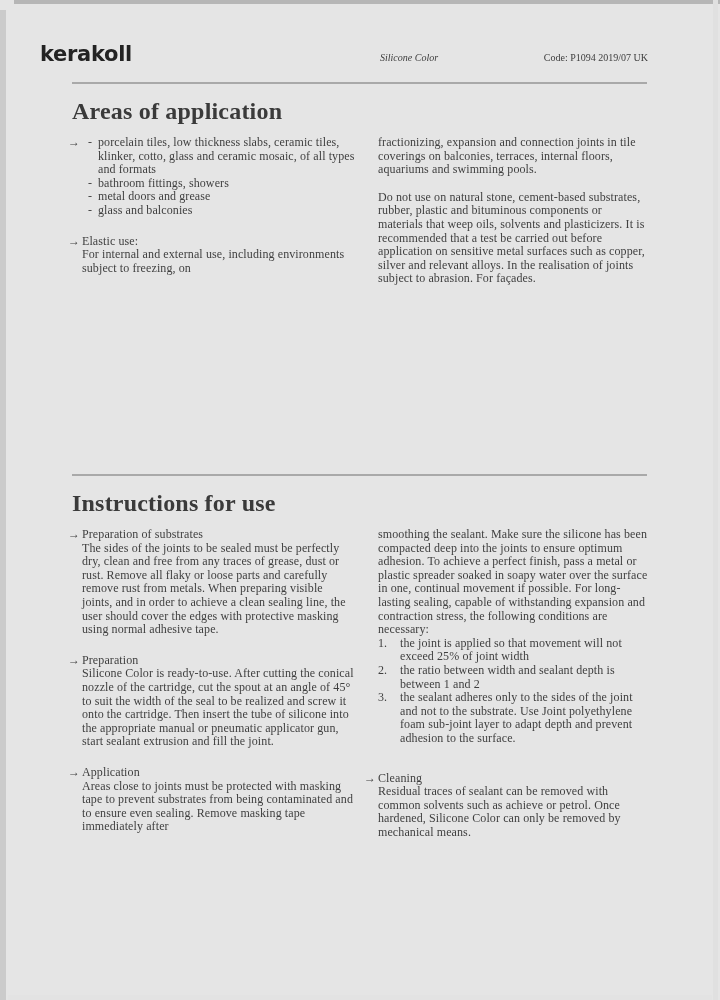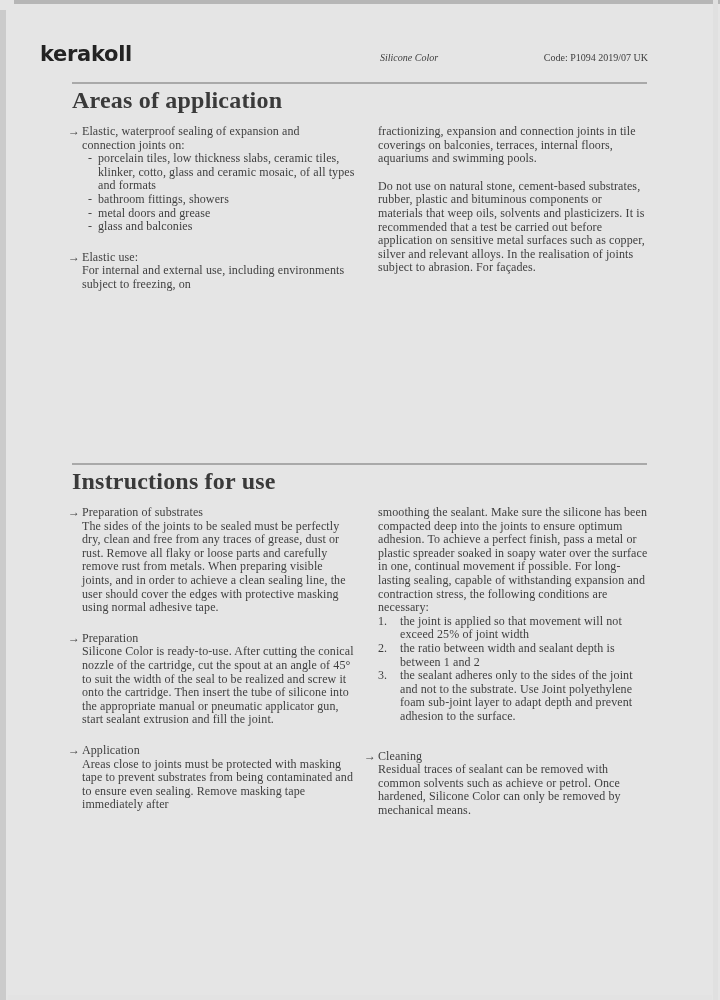--- a/index.html
+++ b/index.html
@@ -23,21 +23,21 @@
     width:340px; flex-shrink:0;
     font-family:"DejaVu Sans", sans-serif; font-weight:bold;
     font-size:21px; color:#232323; letter-spacing:-0.3px;
   }
   .doc-title { font-size:10px; color:#3d3d3d;font-style:italic; }
   .doc-code  { margin-left:auto; font-size:10px; color:#3d3d3d; }
 
   .rule { height:2px; background:#a9a9a9; margin:16px 73px 0 72px; }
 
   h1.section-title {
-    margin:2px 0 0 72px; font-size:24px; font-weight:bold;
+    margin:13px 0 0 72px; font-size:24px; font-weight:bold;
     color:#3a3a3a; letter-spacing:0.2px; line-height:28px;
   }
 
   .columns {
     display:grid; grid-template-columns:274px 270px; column-gap:22px;
     padding-left:82px; margin-top:11px;
     font-size:12px; line-height:13.6px; color:#3f3f3f; letter-spacing:0.1px;
   }
   .sec-areas .columns { min-height:338px; }
 
@@ -69,21 +69,20 @@
   <div class="rule"></div>
 
   <div class="sec-areas">
     <h1 class="section-title">Areas of application</h1>
     <div class="columns">
 
       <div class="col">
         <div class="bullet">
           <span class="arrow">→</span>
           <div class="bullet-content">
-            <div>Elastic, waterproof sealing of expansion and connection joints on:</div>
             <div class="sub-list">
               <div class="sub-item">
                 <span class="dash">-</span>
                 <span>porcelain tiles, low thickness slabs, ceramic tiles, klinker, cotto, glass and ceramic mosaic, of all types and formats</span>
               </div>
               <div class="sub-item">
                 <span class="dash">-</span>
                 <span>bathroom fittings, showers</span>
               </div>
               <div class="sub-item">

